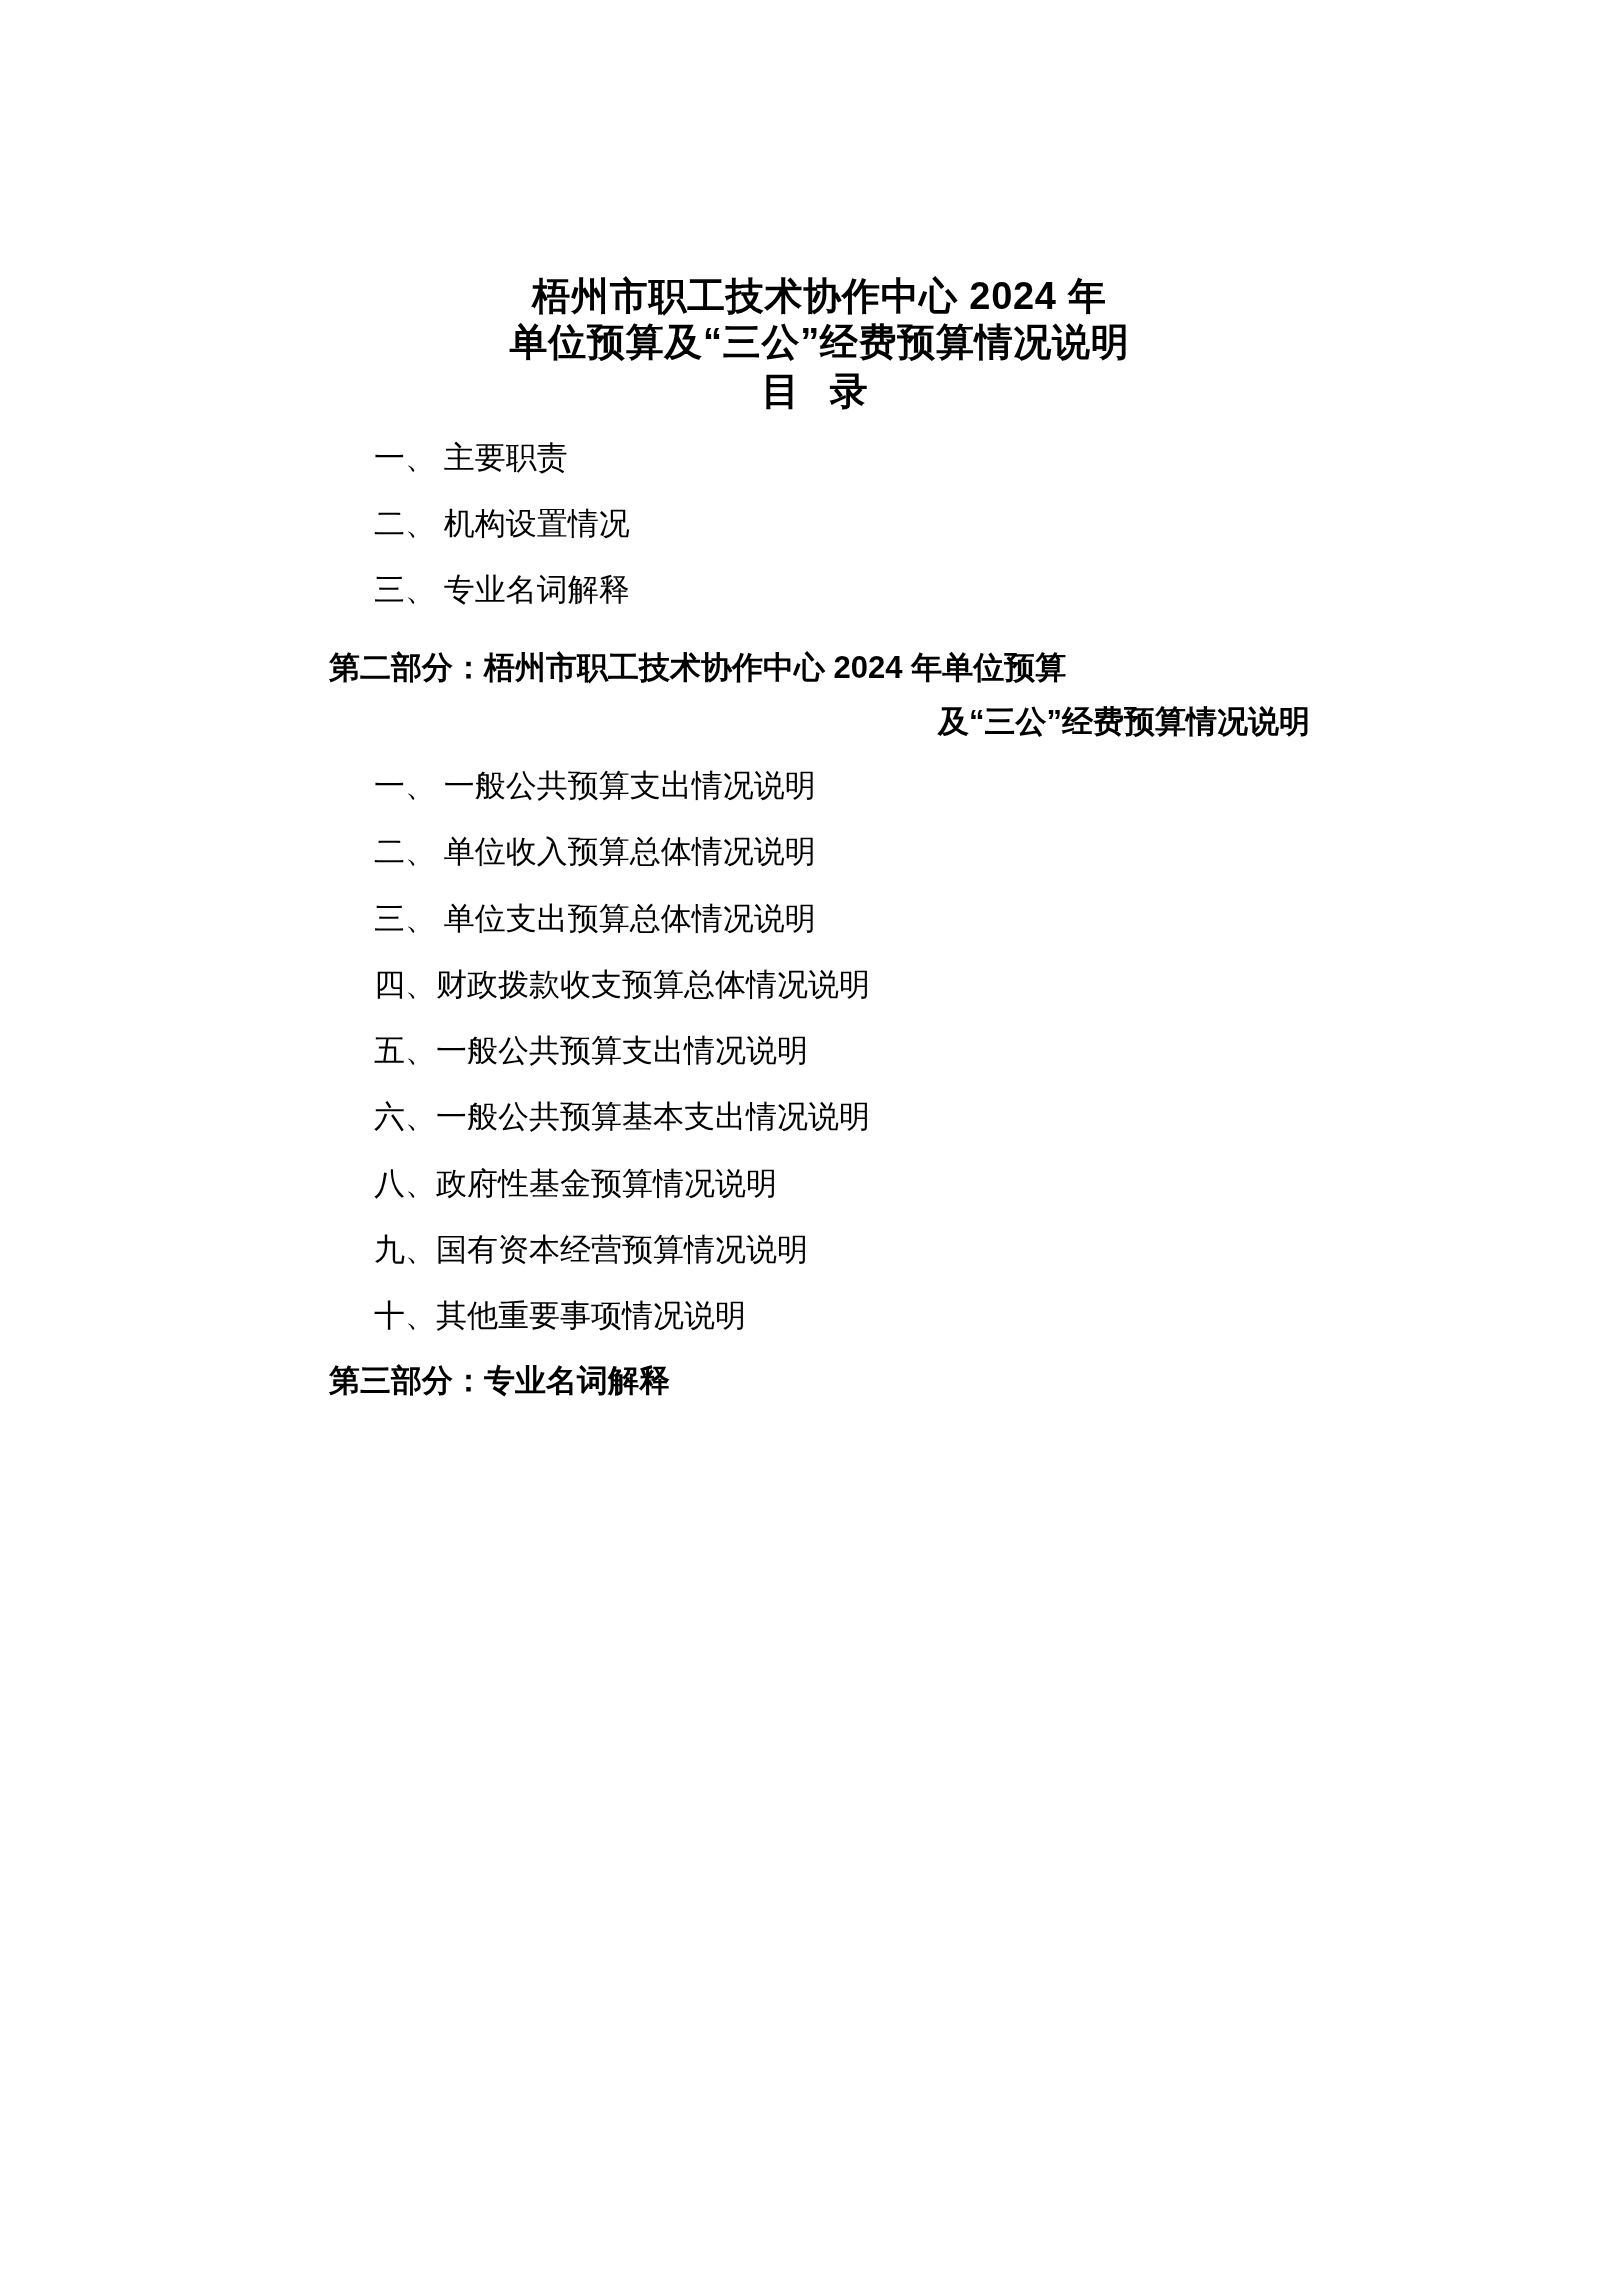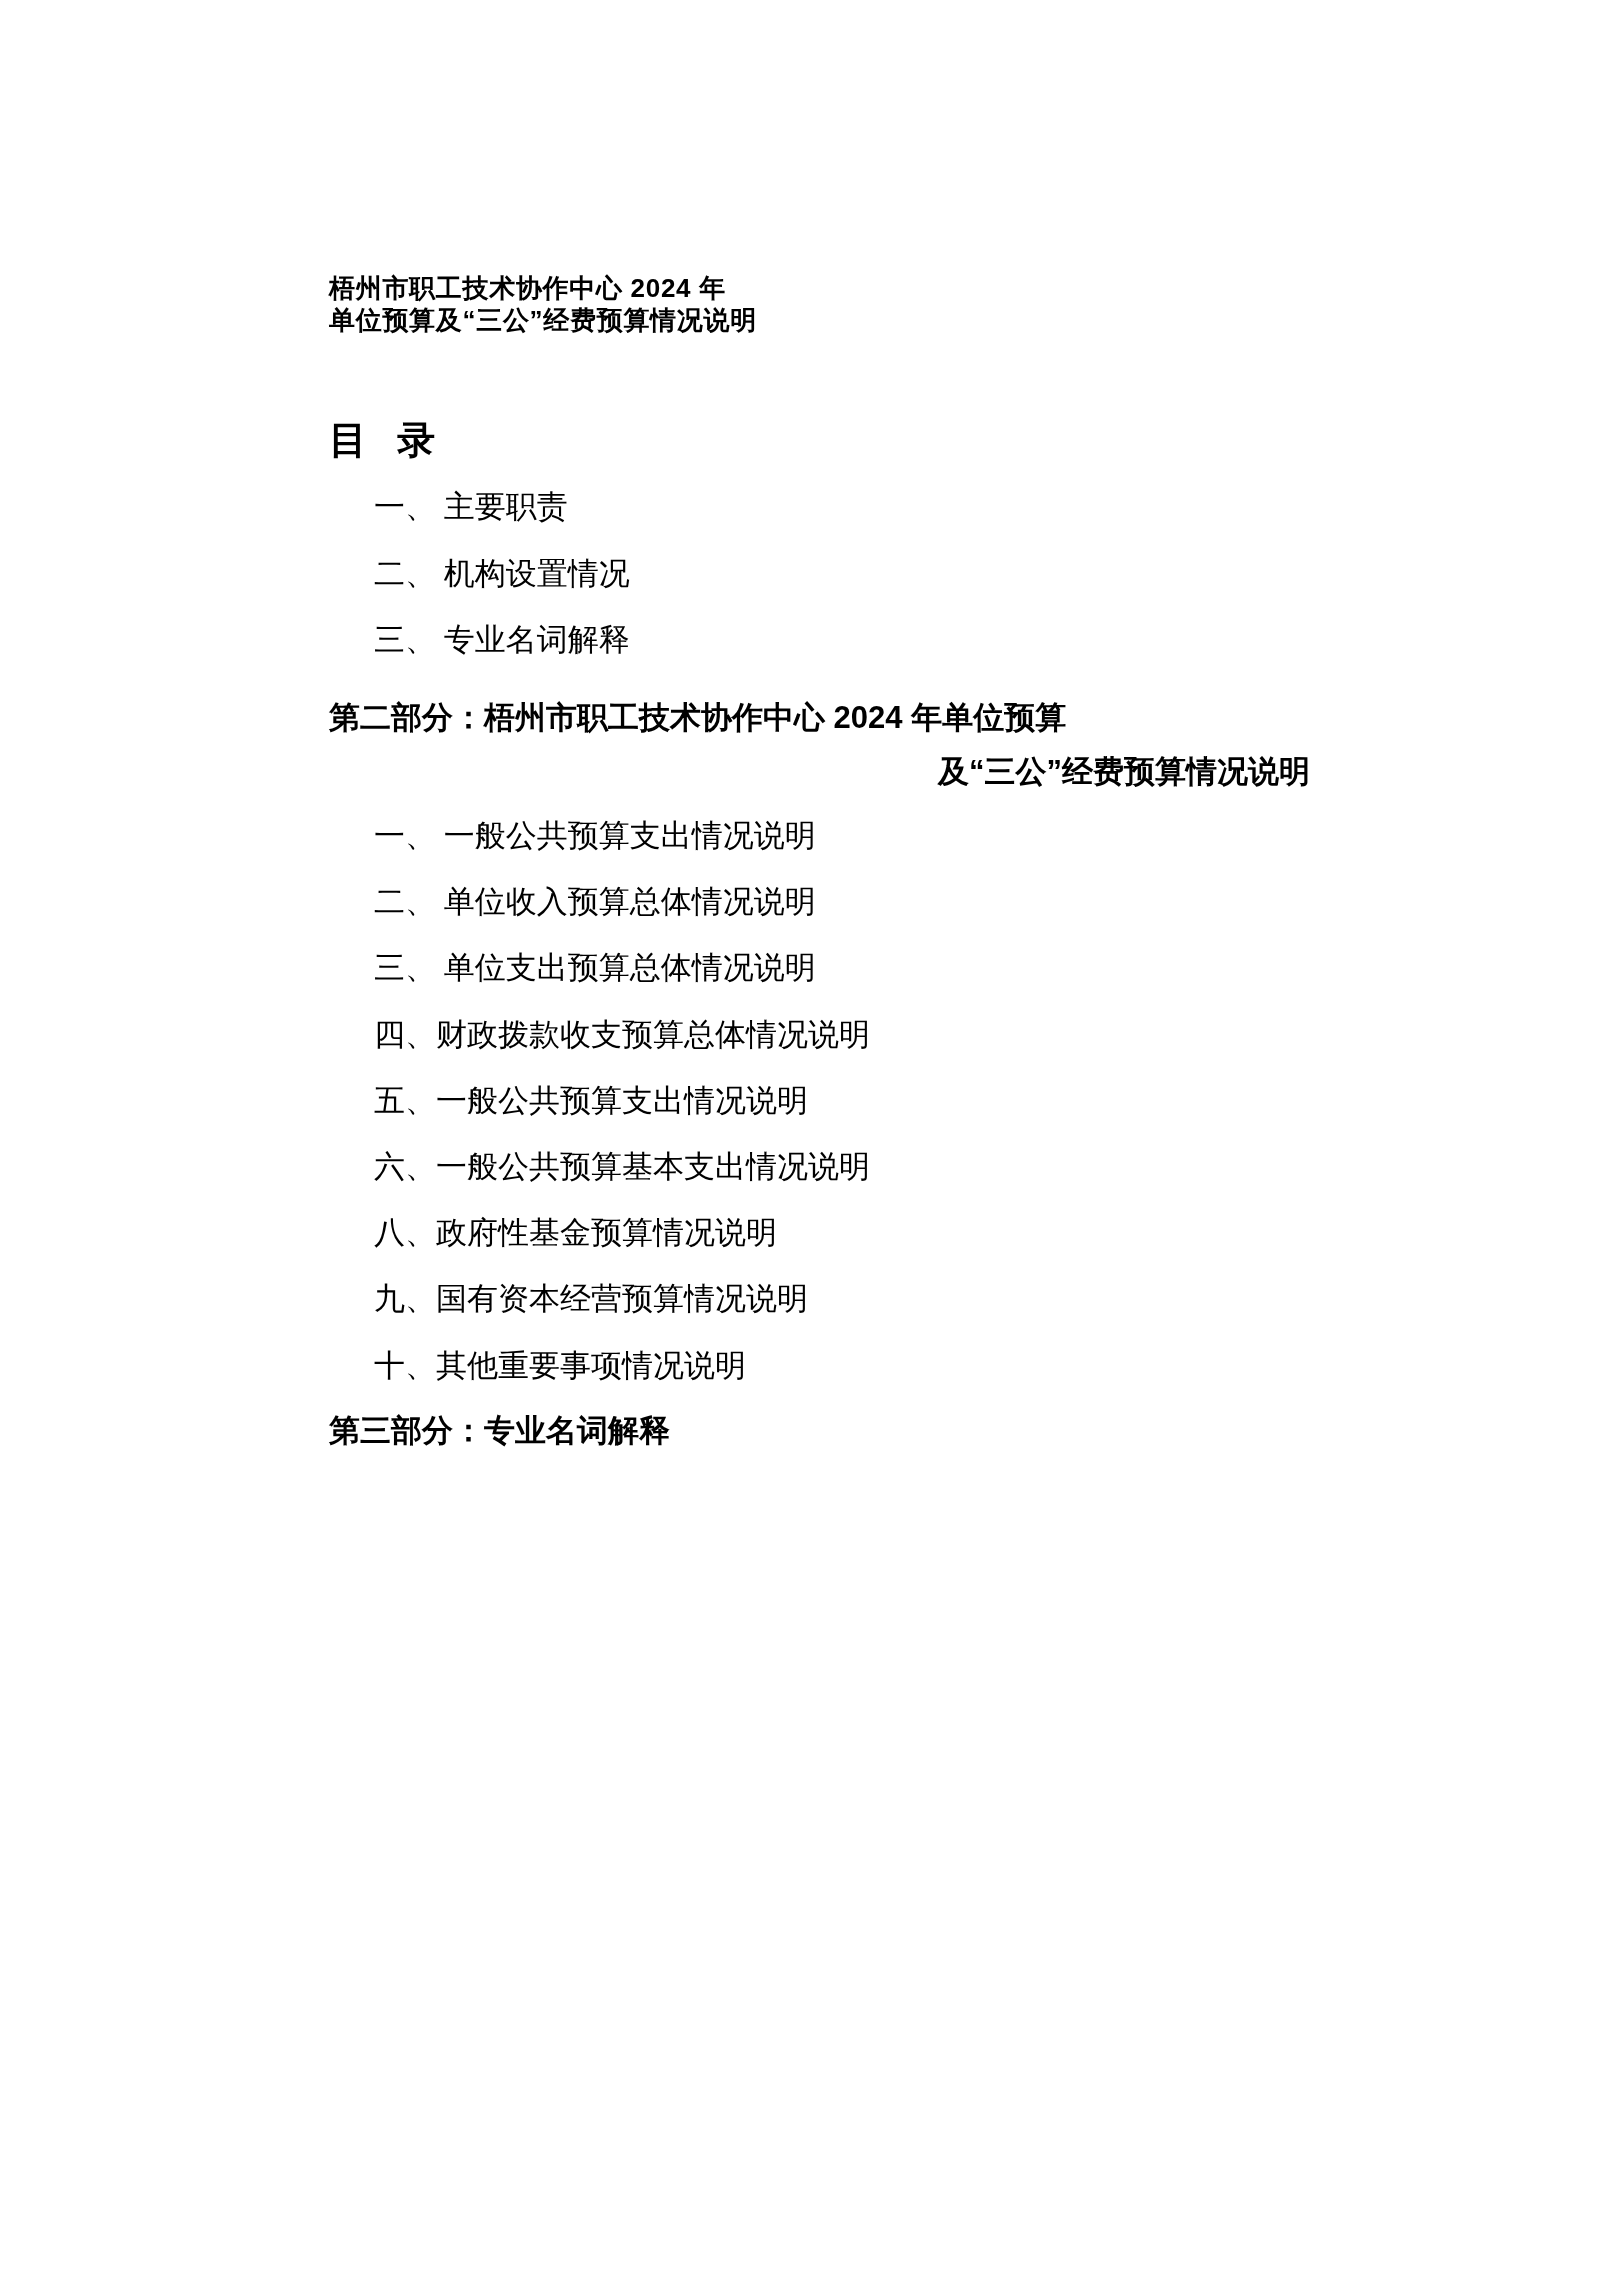--- a/index.html
+++ b/index.html
@@ -20,37 +20,37 @@
     overflow: hidden;
     padding: 0;
   }
   .content {
     position: absolute;
     left: 329px;
     top: 273px;
     width: 981px;
   }
   .doc-title {
+    text-align: center;
     font-family: "Liberation Sans", "DejaVu Sans", sans-serif;
     font-weight: bold;
-    font-size: 26px;
+    font-size: 38px;
     line-height: 1.22;
     letter-spacing: 0.7px;
   }
   .doc-title .line {
     display: block;
     white-space: pre;
   }
   .toc-heading {
-    text-align: left;
+    text-align: center;
     font-family: "Liberation Sans", "DejaVu Sans", sans-serif;
     font-weight: bold;
     font-size: 38px;
     letter-spacing: 9.8px;
-    margin-top: 79px;
     margin-bottom: 12.6px;
   }
   .part-title {
     font-family: "Liberation Sans", "DejaVu Sans", sans-serif;
     font-weight: bold;
     font-size: 31px;
     line-height: 1.52;
     margin: 7px 0 4.2px 0;
     text-indent: 0;
   }

